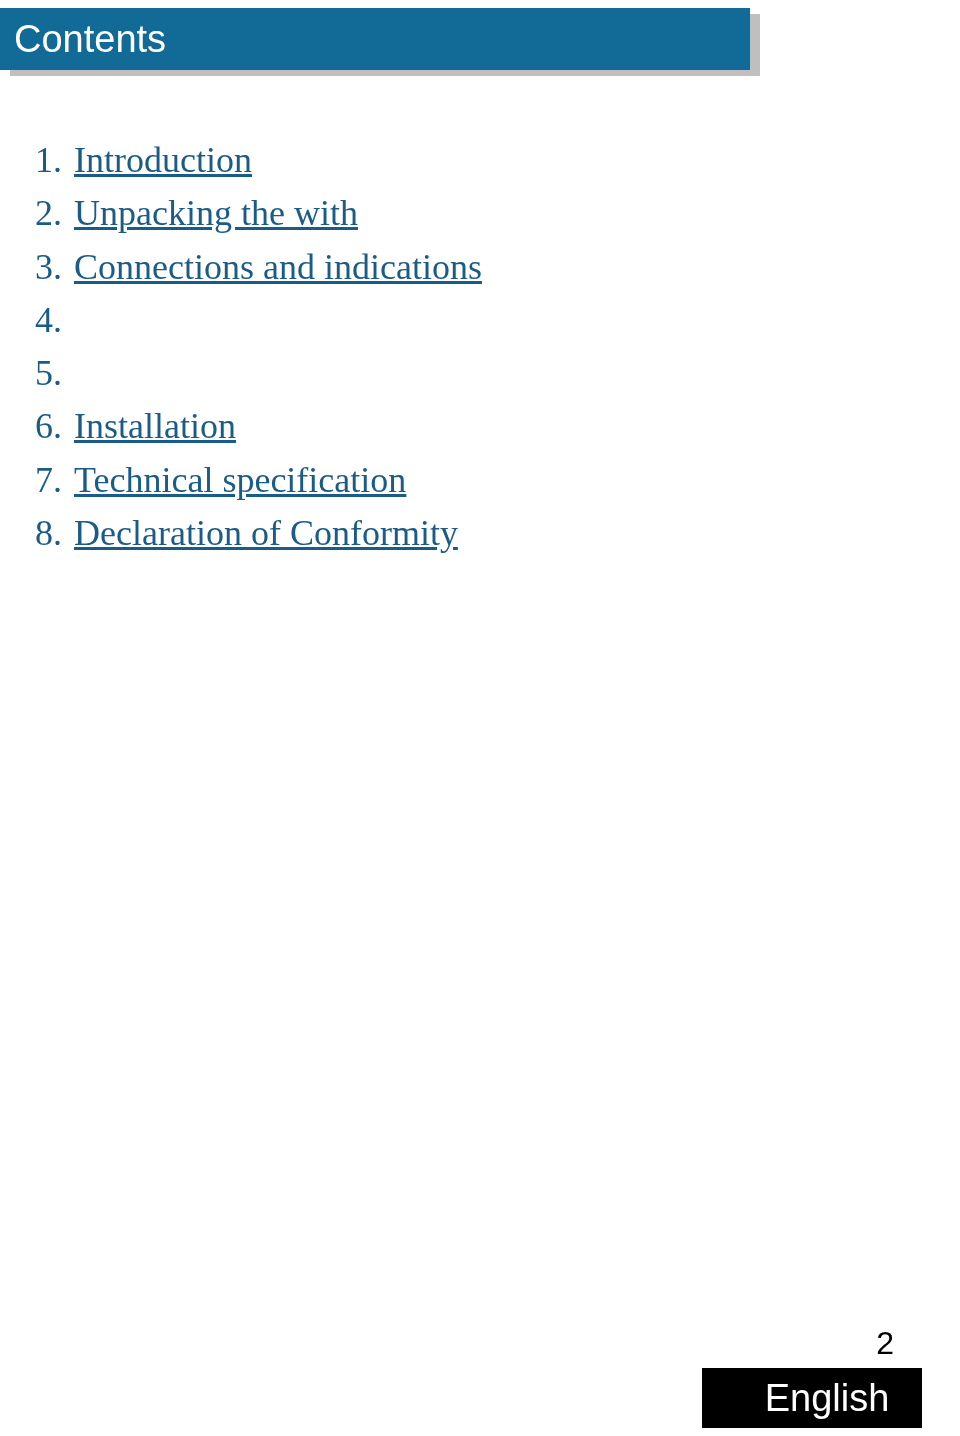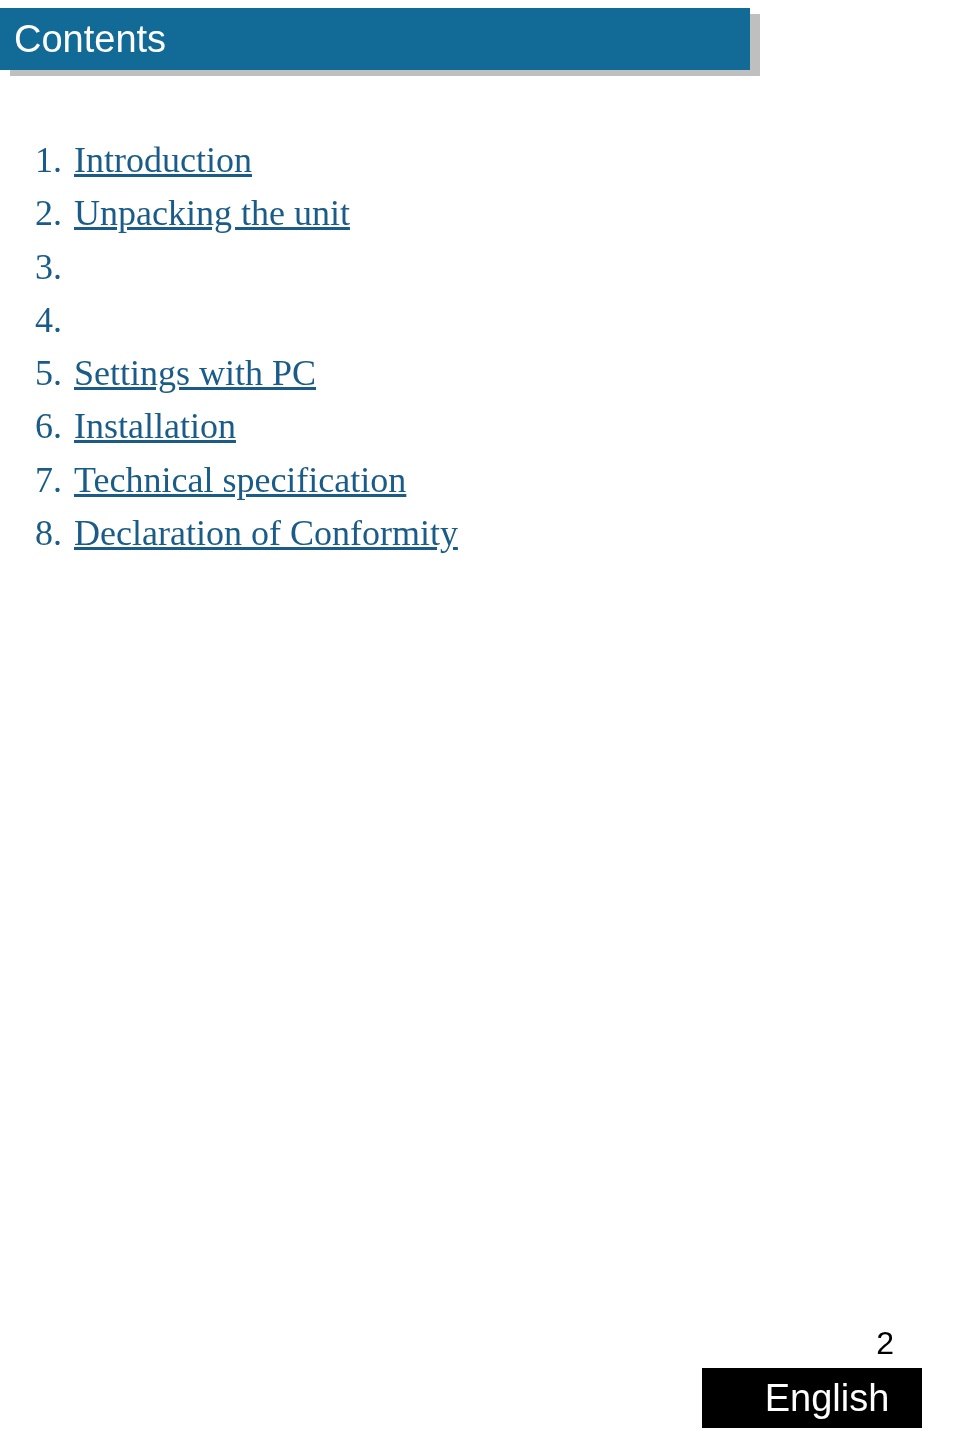--- a/index.html
+++ b/index.html
@@ -97,31 +97,31 @@
   <div class="header-bar">Contents</div>
 </div>
 
 <div class="toc">
   <div class="toc-row">
     <span class="toc-num">1.</span>
     <span class="toc-link">Introduction</span>
   </div>
   <div class="toc-row">
     <span class="toc-num">2.</span>
-    <span class="toc-link">Unpacking the unit</span>
+    <span class="toc-link">Unpacking the with</span>
   </div>
   <div class="toc-row">
     <span class="toc-num">3.</span>
+    <span class="toc-link">Connections and indications</span>
   </div>
   <div class="toc-row">
     <span class="toc-num">4.</span>
   </div>
   <div class="toc-row">
     <span class="toc-num">5.</span>
-    <span class="toc-link">Settings with PC</span>
   </div>
   <div class="toc-row">
     <span class="toc-num">6.</span>
     <span class="toc-link">Installation</span>
   </div>
   <div class="toc-row">
     <span class="toc-num">7.</span>
     <span class="toc-link">Technical specification</span>
   </div>
   <div class="toc-row">

